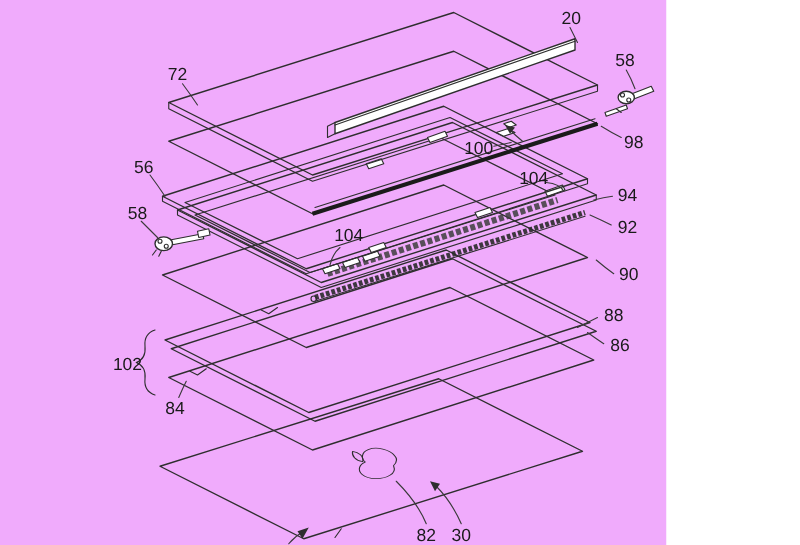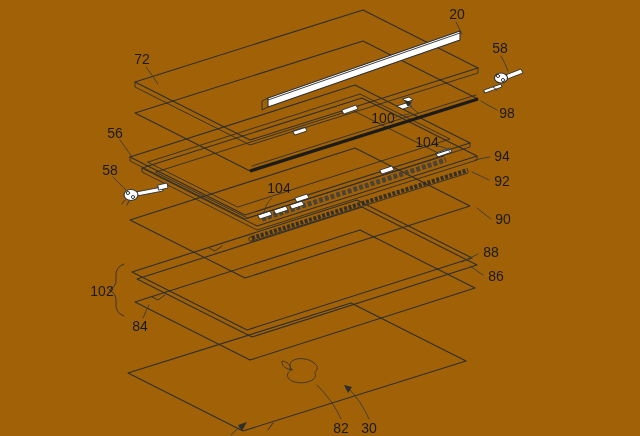--- a/index.html
+++ b/index.html
@@ -1,16 +1,16 @@
 <!DOCTYPE html>
 <html><head>
 <meta charset="utf-8">
 <style>
   html,body{margin:0;padding:0;background:#ffffff;}
-  .stage{position:relative;width:640px;height:436px;background:#a16207;overflow:hidden;
+  .stage{position:relative;width:533px;height:436px;background:#f0abfc;overflow:hidden;
          font-family:"Liberation Sans", sans-serif;}
   svg{display:block;}
   svg .ln{fill:none;stroke:#2e2e2e;stroke-width:1.1;stroke-linejoin:round;stroke-linecap:round;}
   svg .thin{stroke-width:0.9;}
   svg .fillw{fill:#ffffff;}
   svg .thick{stroke:#1b1b1b;stroke-width:3.4;}
   svg .rowdash{fill:none;stroke:#3d3d3d;stroke-width:5;stroke-dasharray:4 2;opacity:0.85;}
   svg .stripdash{fill:none;stroke:#2a2a2a;stroke-width:4.2;stroke-dasharray:3 1.6;opacity:0.9;}
   svg .lead{fill:none;stroke:#3a3a3a;stroke-width:0.9;stroke-linecap:round;}
   svg .ah{fill:#2e2e2e;stroke:none;}

